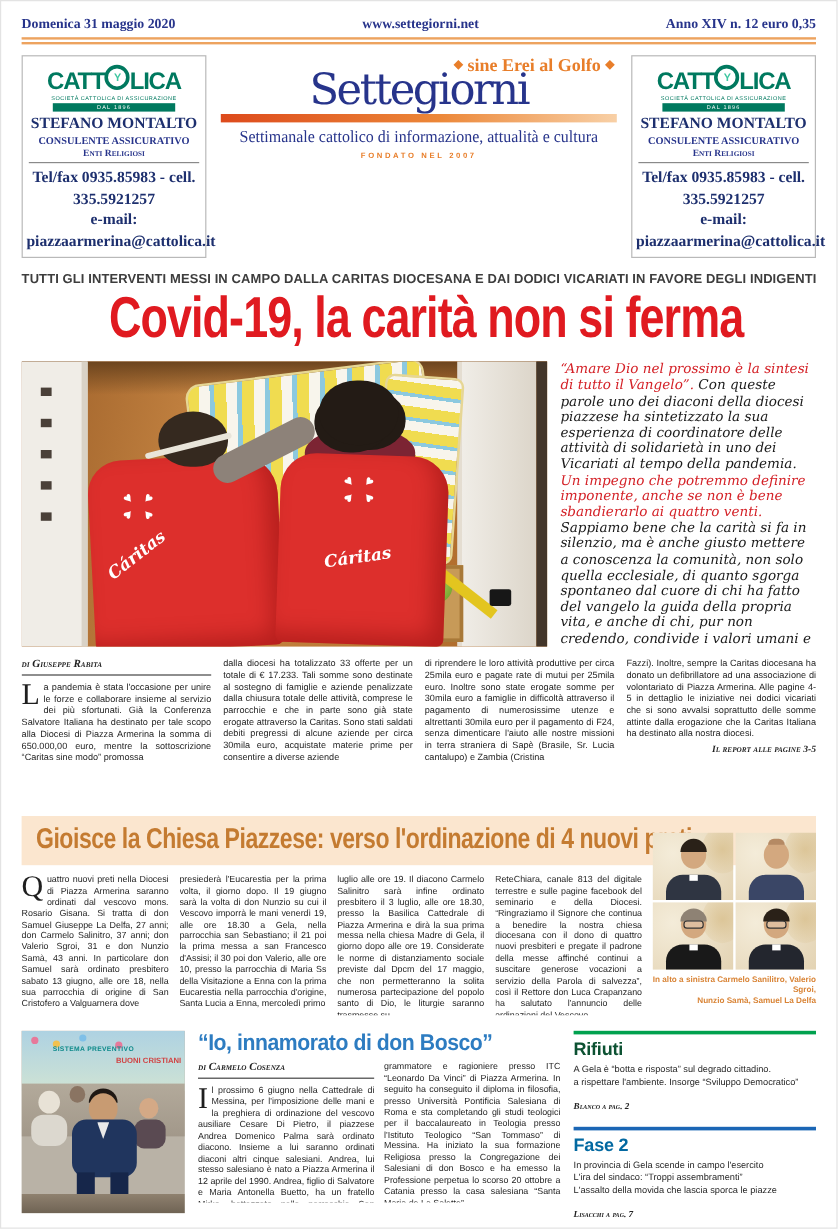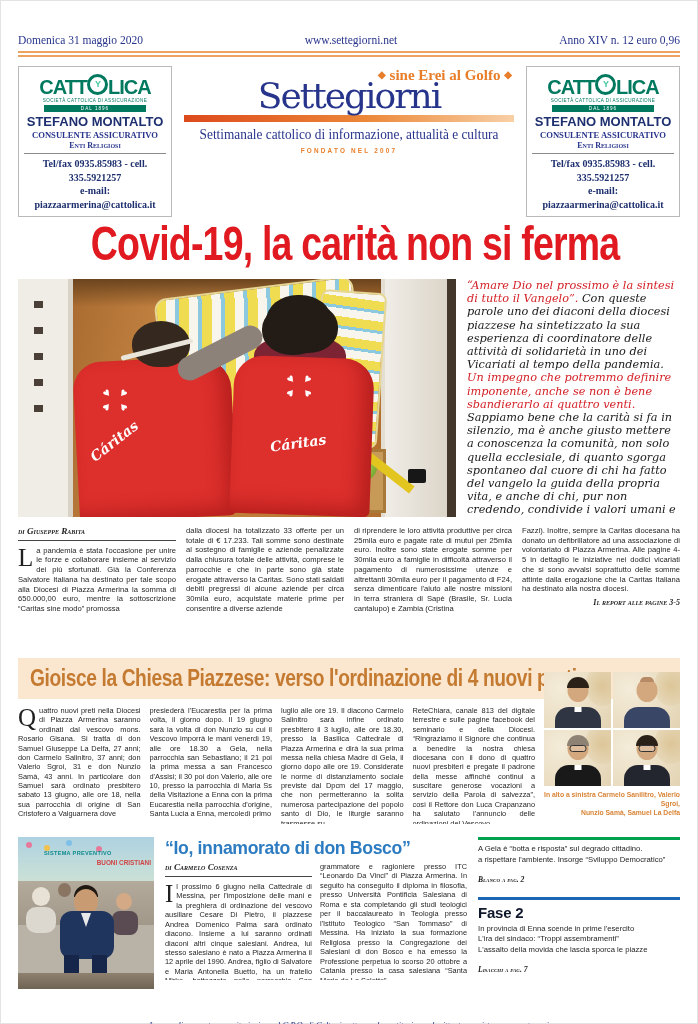--- a/index.html
+++ b/index.html
@@ -5,41 +5,41 @@
   html,body{margin:0;padding:0;}
   body{
     width:698px;height:1024px;background:#fff;position:relative;overflow:hidden;
     font-family:"Liberation Sans", sans-serif;color:#222;
     box-shadow:inset 0 0 0 1px #e3e3e3;
   }
   .page{padding:0 18px;}
 
   
   .topbar{display:flex;justify-content:space-between;align-items:flex-end;
-    padding-top:34px;font-family:"Liberation Serif",serif;font-weight:normal;
+    padding-top:14px;font-family:"Liberation Serif",serif;font-weight:bold;
     font-size:11.5px;color:#27348b;}
   .rule-orange{margin-top:5px;height:2px;border-top:2px solid #eda35f;border-bottom:2px solid #eda35f;}
 
   
   .header{display:flex;gap:10px;margin-top:9px;align-items:stretch;}
   .ad-box{width:146px;flex:0 0 146px;border:1px solid #b9b9b9;padding:7px 3px 5px;
     text-align:center;background:#fff;}
   .ad-brand{color:#00795f;font-weight:bold;font-size:20px;letter-spacing:-1px;line-height:1;}
   .ad-o{display:inline-block;width:15px;height:15px;border:3px solid #00795f;border-radius:50%;
     vertical-align:-1px;position:relative;}
   .ad-o span{position:absolute;left:50%;top:50%;transform:translate(-50%,-54%);
     color:#3ec6a0;font-size:9px;font-weight:bold;}
   .ad-sub{color:#00795f;font-size:4.6px;letter-spacing:.4px;margin-top:1px;}
   .ad-since{background:#00795f;color:#fff;font-size:4.6px;letter-spacing:1px;
     width:70%;margin:2px auto;padding:1px 0;}
-  .ad-name{font-family:Liberation Sans, sans-serif;font-weight:bold;color:#1d2f6e;font-size:13px;margin-top:2px;}
+  .ad-name{font-family:Liberation Serif, serif;font-weight:bold;color:#1d2f6e;font-size:13px;margin-top:2px;}
   .ad-role{font-family:"Liberation Serif",serif;font-weight:bold;color:#27348b;font-size:8.6px;margin-top:1px;}
   .ad-role2{font-family:"Liberation Serif",serif;font-weight:bold;font-variant:small-caps;color:#27348b;font-size:8px;margin-top:1px;}
   .ad-div{border-top:1px solid #8a8a8a;margin:3px 2px;}
-  .ad-tel,.ad-mail{font-family:"Liberation Serif",serif;font-weight:bold;color:#1d2f6e;font-size:10px;line-height:1.35;}
+  .ad-tel,.ad-mail{font-family:"Liberation Serif",serif;font-weight:bold;color:#1d2f6e;font-size:13px;line-height:1.35;}
 
   .masthead{flex:1;text-align:center;position:relative;padding-top:2px;}
   .mh-tag{color:#e87e2a;font-family:"Liberation Serif",serif;font-weight:bold;
     font-size:15px;text-align:right;padding-right:4px;line-height:1;}
   .mh-tag .dia{font-size:10px;vertical-align:2px;}
   .mh-title{font-family:"DejaVu Serif",serif;font-weight:normal;color:#27348b;
     font-size:36px;line-height:.92;letter-spacing:-2px;margin-top:-4px;white-space:nowrap;}
   .mh-bar{height:7px;margin:3px 2px 5px;background:linear-gradient(90deg,#dd4a1c 0%,#ec8738 55%,#f8d0a6 100%);}
   .mh-sub{color:#27348b;font-family:"Liberation Serif",serif;font-size:14px;white-space:nowrap;
     transform:scaleX(.95);transform-origin:center;}
@@ -174,21 +174,21 @@
     font-style:italic;font-size:8.6px;color:#27348b;line-height:1.55;}
 </style>
 </head>
 <body>
 
 <div class="page">
 
   <div class="topbar">
     <div>Domenica 31 maggio 2020</div>
     <div>www.settegiorni.net</div>
-    <div>Anno XIV n. 12 euro 0,96</div>
+    <div>Anno XIV n. 12 euro 0,35</div>
   </div>
   <div class="rule-orange"></div>
 
   <div class="header">
 
     <div class="ad-box">
       <div class="ad-brand"><span>CATT</span><span class="ad-o"><span>Y</span></span><span>LICA</span></div>
       <div class="ad-sub">SOCIETÀ CATTOLICA DI ASSICURAZIONE</div>
       <div class="ad-since">DAL 1896</div>
       <div class="ad-name">STEFANO MONTALTO</div>
@@ -217,20 +217,21 @@
       <div class="ad-since">DAL 1896</div>
       <div class="ad-name">STEFANO MONTALTO</div>
       <div class="ad-role">CONSULENTE ASSICURATIVO</div>
       <div class="ad-role2">Enti Religiosi</div>
       <div class="ad-div"></div>
       <div class="ad-tel">Tel/fax 0935.85983 - cell. 335.5921257</div>
       <div class="ad-mail">e-mail: piazzaarmerina@cattolica.it</div>
     </div>
   </div>
 
+  <div class="kicker">TUTTI GLI INTERVENTI MESSI IN CAMPO DALLA CARITAS DIOCESANA E DAI DODICI VICARIATI IN FAVORE DEGLI INDIGENTI</div>
   <div class="headline">Covid-19, la carità non si ferma</div>
 
   <div class="main-row">
 
     <div class="photo-caritas">
       <div class="pc-top"></div>
       <div class="door-left">
           <div class="hinge"></div>
         </div>
       <div class="door-right"></div>
@@ -377,28 +378,29 @@
         <div class="bosco-col">
           <span>grammatore e ragioniere presso ITC “Leonardo Da Vinci” di Piazza Armerina. In seguito ha conseguito il diploma in filosofia, presso Università Pontificia Salesiana di Roma e sta completando gli studi teologici per il baccalaureato in Teologia presso l'Istituto Teologico “San Tommaso” di Messina. Ha iniziato la sua formazione Religiosa presso la Congregazione dei Salesiani di don Bosco e ha emesso la Professione perpetua lo scorso 20 ottobre a Catania presso la casa salesiana “Santa Maria de La Salette”.</span>
           
         </div>
       </div>
     </div>
 
     <div class="briefs">
       <div class="brief">
         <div class="brief-rule" style="background:#00a14e;"></div>
+        <div class="brief-h" style="color:#0c5132;">Rifiuti</div>
         <div class="brief-line">A Gela è “botta e risposta” sul degrado cittadino.</div>
         <div class="brief-line">a rispettare l'ambiente. Insorge “Sviluppo Democratico”</div>
         <div class="brief-ref">Blanco a pag. 2</div>
       </div>
       <div class="brief">
         <div class="brief-rule" style="background:#1b66b5;"></div>
-        <div class="brief-h" style="color:#0f172a;">Fase 2</div>
-        <div class="brief-line">In provincia di Enna scende in prime l'esercito</div>
+        <div class="brief-h" style="color:#0369a1;">Fase 2</div>
+        <div class="brief-line">In provincia di Gela scende in campo l'esercito</div>
         <div class="brief-line">L'ira del sindaco: “Troppi assembramenti”</div>
         <div class="brief-line">L'assalto della movida che lascia sporca le piazze</div>
         <div class="brief-ref">Lisacchi a pag. 7</div>
       </div>
     </div>
   </div>
 
   <div class="footer">
     <div>In caso di mancato recapito inviare al C.P.O. di Caltanissetta per la restituzione al mittente prevista pagamento resi</div>
 

